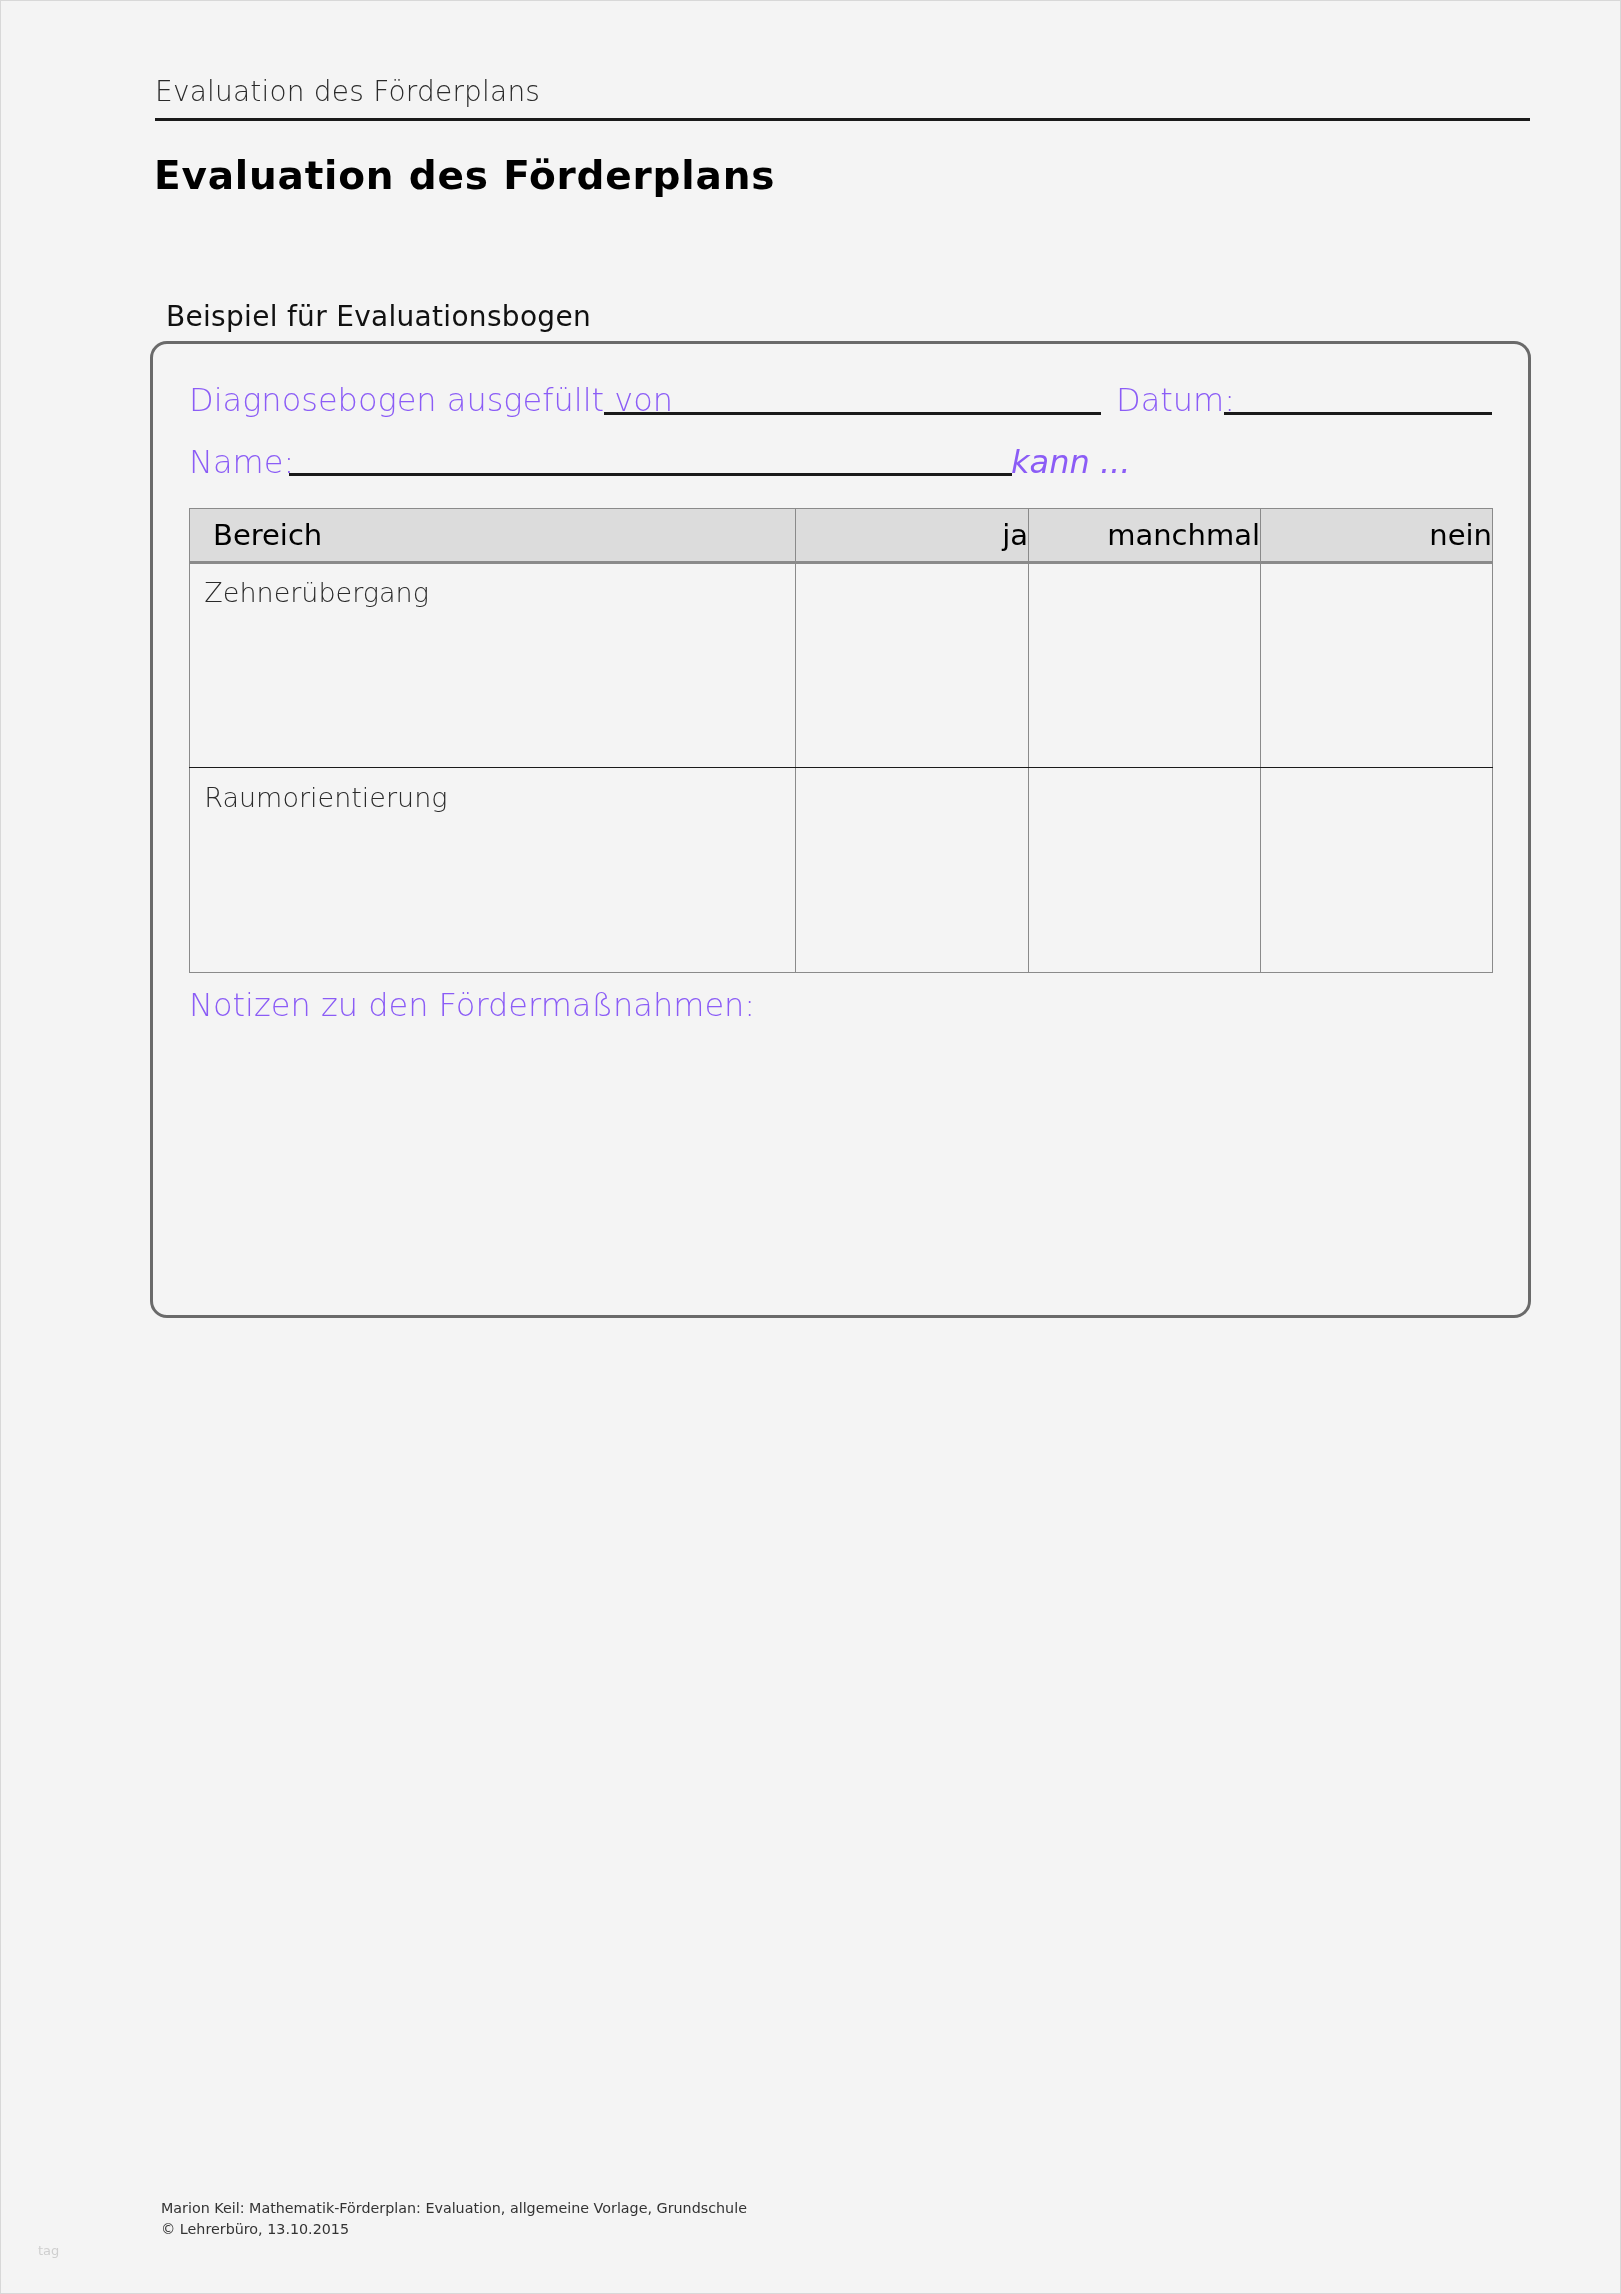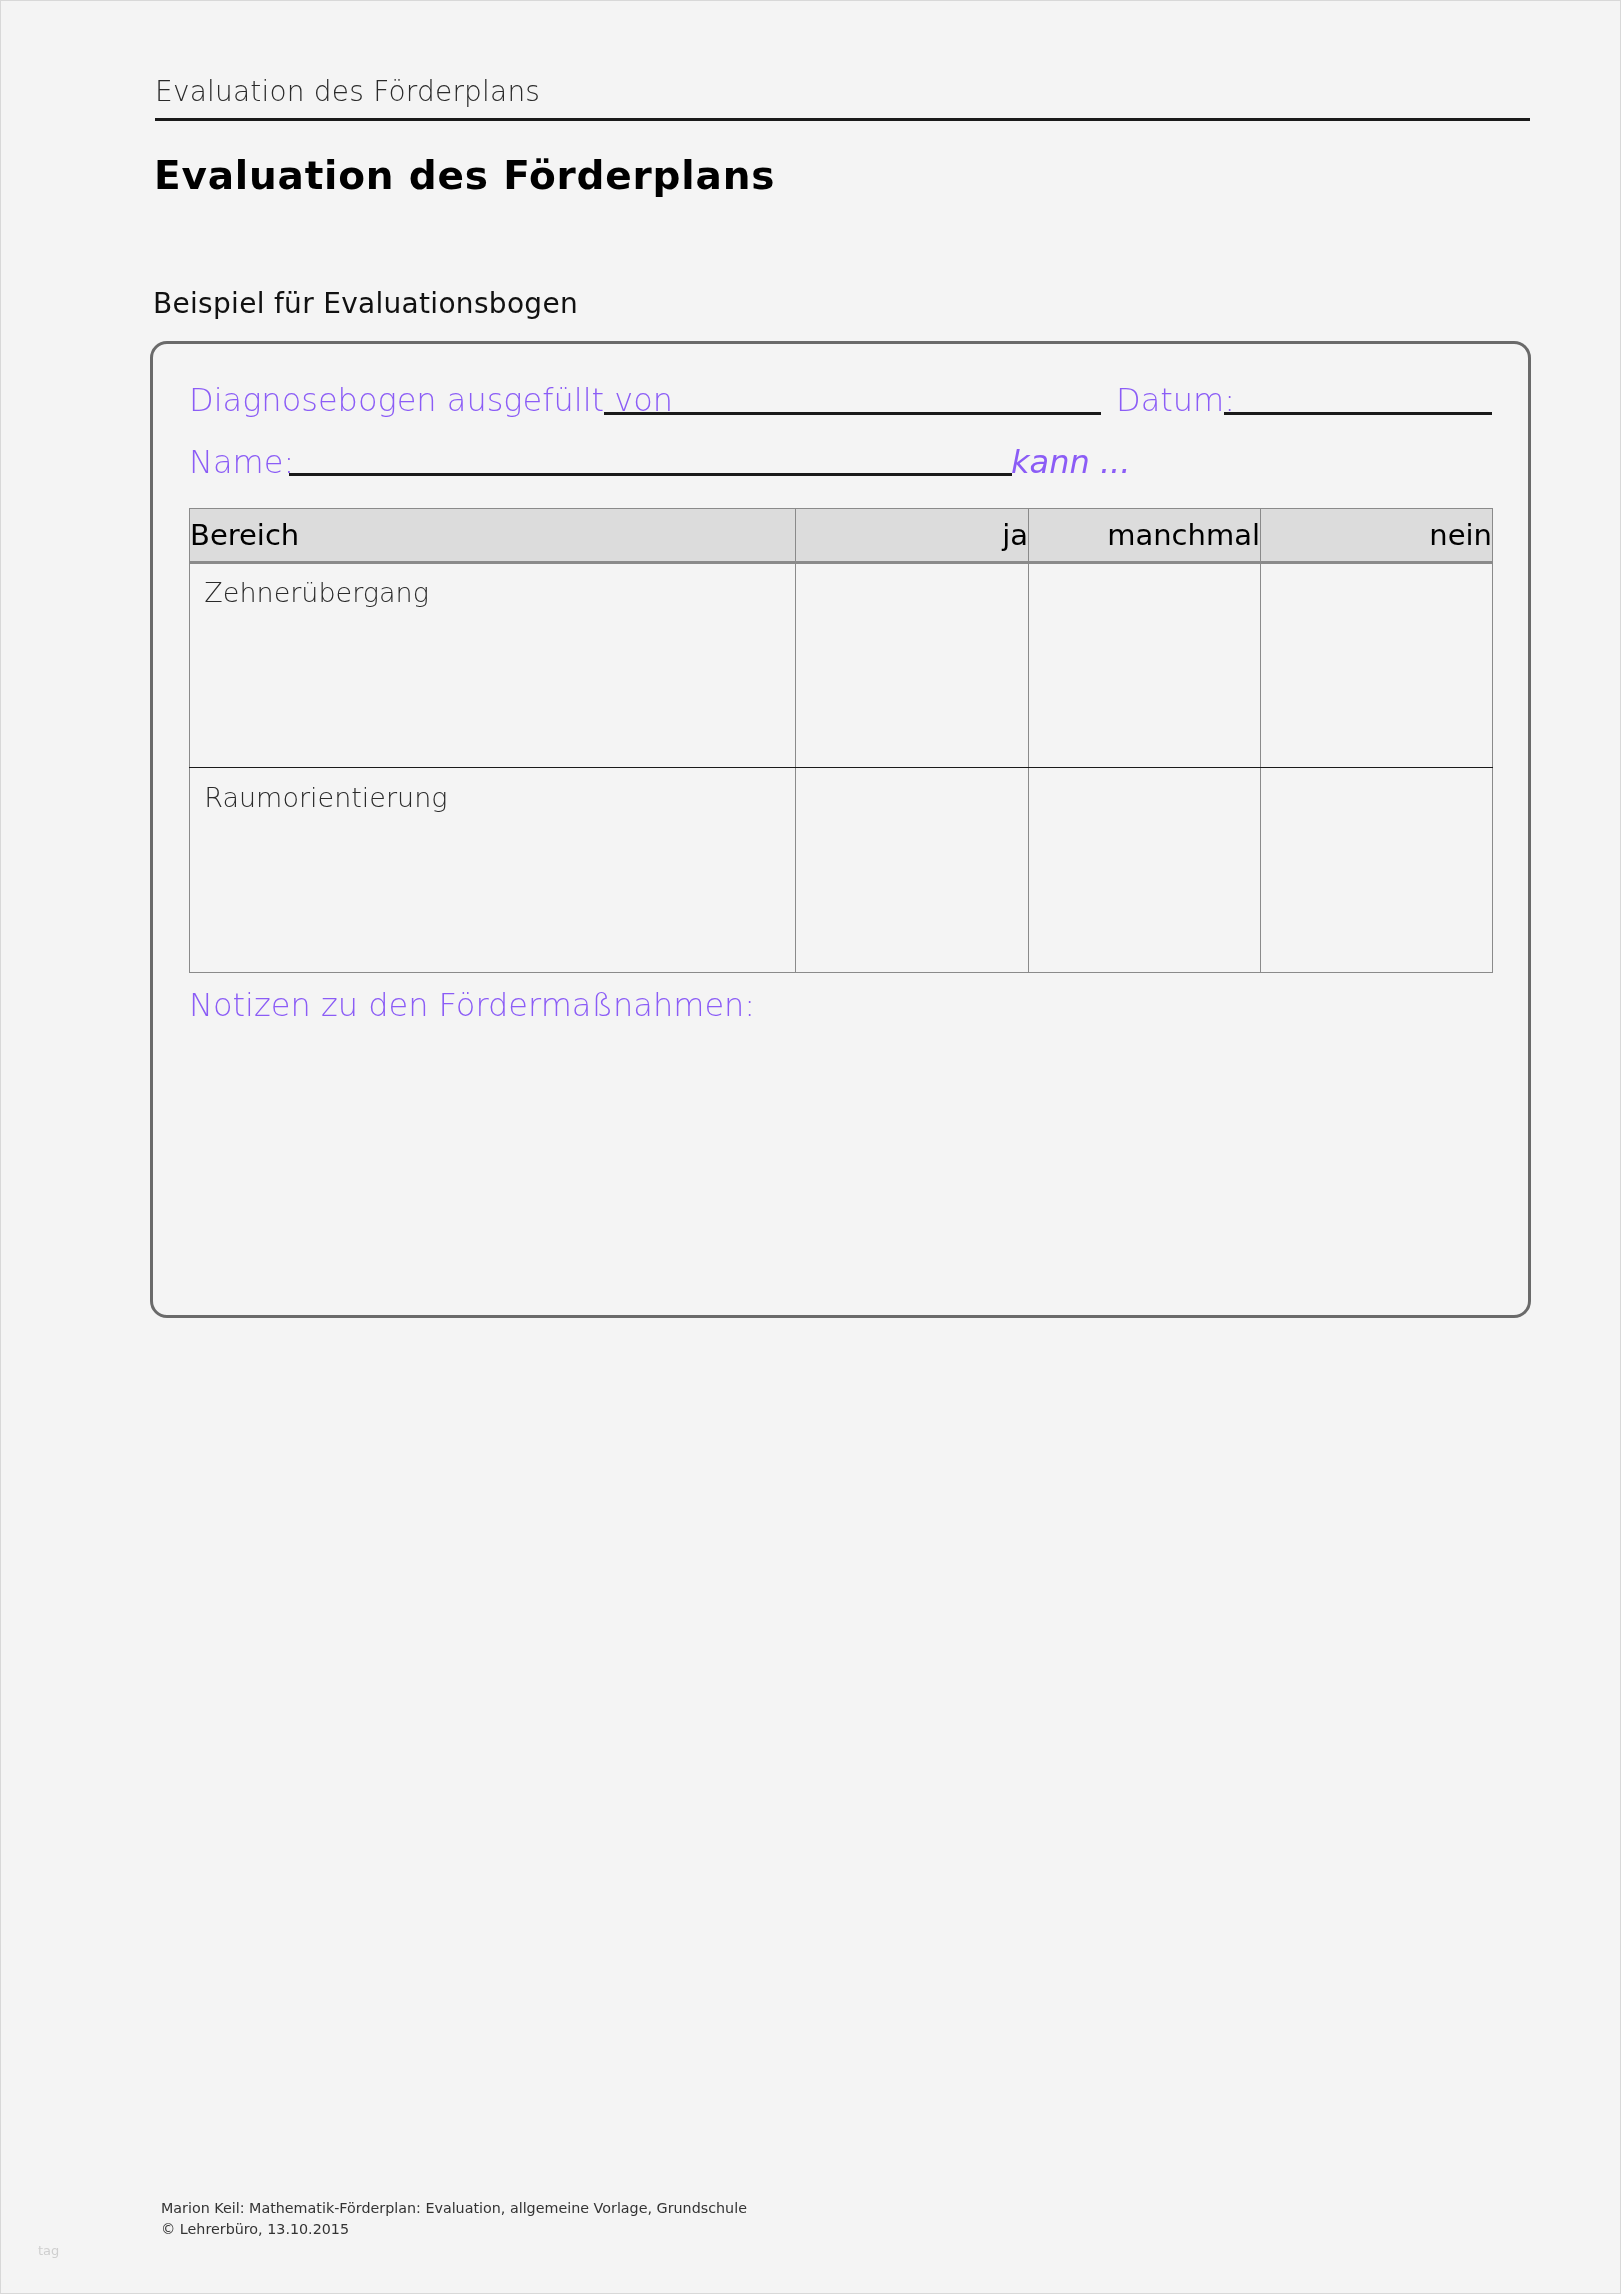--- a/index.html
+++ b/index.html
@@ -58,21 +58,21 @@
   .eval-table th, .eval-table td {
     border: 1.9px solid #8a8a8a;
     padding: 0;
   }
   .eval-table th {
     background: #dcdcdc;
     height: 52px;
     font-size: 29px; font-weight: normal; color: #000;
     border-bottom: 3.8px solid #8a8a8a;
   }
-  .eval-table th.col-area { text-align: left; padding-left: 0; }
+  .eval-table th.col-area { text-align: left; padding-left: 23px; }
   .eval-table th.col-rate { text-align: right; }
   .eval-table td {
     height: 190px; vertical-align: top;
   }
   .eval-table tr.row-1 td { border-bottom: 1.9px solid #1a1a1a; }
   .eval-table td.area-cell {
     font-size: 27px; font-weight: 300; color: #2a2a2a;
     padding: 13.4px 0 0 14.3px;
     margin-top: 14px;
   }
@@ -90,21 +90,21 @@
 </head>
 <body>
 
 <div class="page-edge"></div>
 
 <div class="abs running-header">Evaluation des Förderplans</div>
 <div class="header-rule"></div>
 
 <h1 class="abs page-title" style="margin:0;">Evaluation des Förderplans</h1>
 
-<h2 class="abs section-title" style="margin:0;font-weight:normal;">Beispiel für Evaluationsbogen</h2>
+<h2 class="abs section-title" style="margin:13px;font-weight:normal;">Beispiel für Evaluationsbogen</h2>
 
 <div class="form-box"></div>
 
 <span class="abs field-label" style="left:189px; top:381px;">Diagnosebogen ausgefüllt von</span>
 <div class="fill-line" style="left:604px; top:412px; width:497px;"></div>
 <span class="abs field-label" style="left:1116px; top:381px;">Datum:</span>
 <div class="fill-line" style="left:1224px; top:412px; width:268px;"></div>
 
 <span class="abs field-label" style="left:189px; top:443px;">Name:</span>
 <div class="fill-line" style="left:289px; top:473px; width:723px;"></div>

